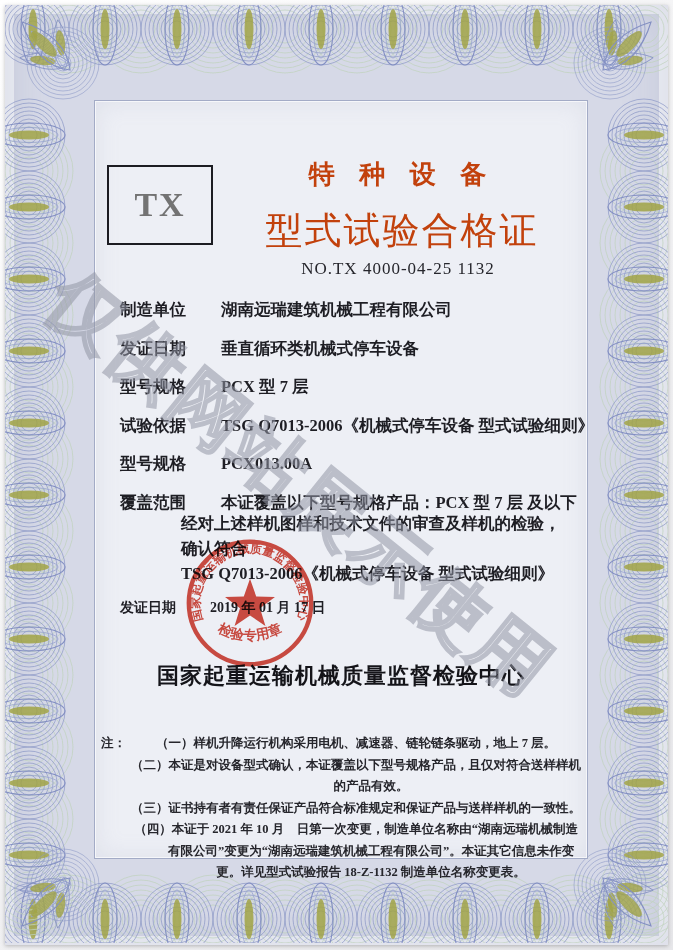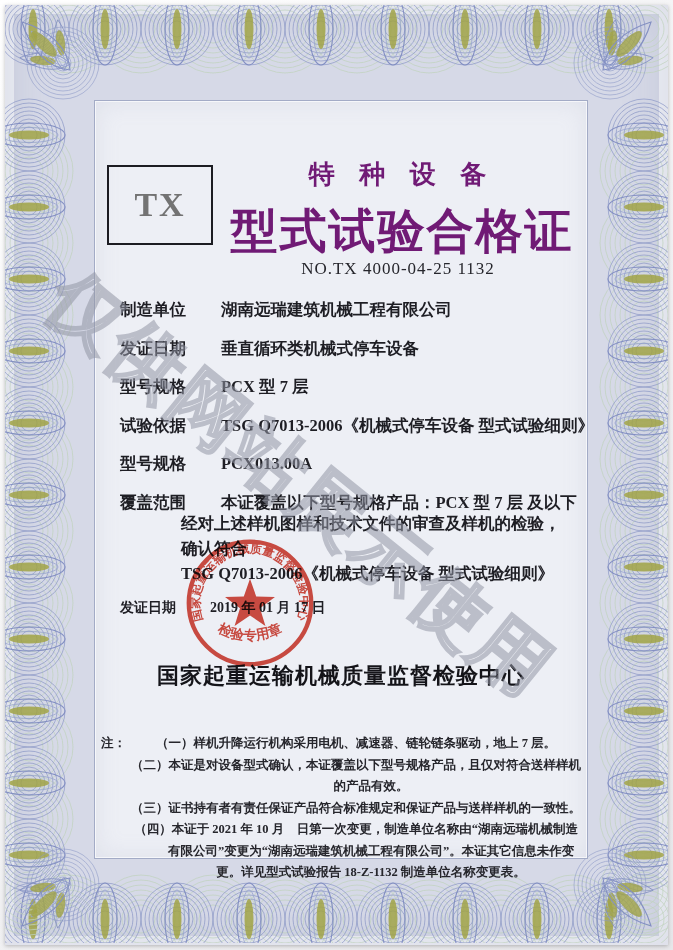--- a/index.html
+++ b/index.html
@@ -22,23 +22,23 @@
     border:1px solid #a3abc6;
     box-shadow:inset 0 0 0 1px rgba(255,255,255,.65), inset 0 0 24px rgba(150,156,185,.18);
     z-index:2;
   }
   .tx-box{
     position:absolute;left:12px;top:64px;width:102px;height:76px;
     border:2px solid #1c1c22;
     display:flex;align-items:center;justify-content:center;
     font-size:34px;font-weight:bold;letter-spacing:2px;color:#737373;
   }
-  .title-block{position:absolute;left:124px;right:2px;top:56px;text-align:center;color:#701a75;}
+  .title-block{position:absolute;left:124px;right:2px;top:56px;text-align:center;color:#c2410c;}
   .cert-category{font-size:26px;font-weight:600;letter-spacing:9px;white-space:nowrap;}
-  .cert-title{font-size:47px;font-weight:700;letter-spacing:2px;margin-top:8px;white-space:nowrap;}
+  .cert-title{font-size:37px;font-weight:400;letter-spacing:2px;margin-top:14px;white-space:nowrap;}
   .cert-number{position:absolute;left:124px;right:10px;top:158px;text-align:center;font-size:17px;letter-spacing:1px;color:#26262c;}
   .fields{position:absolute;left:25px;right:8px;top:190px;font-size:16.5px;font-weight:600;color:#1e1e24;}
   .field-row{display:flex;line-height:38.5px;white-space:nowrap;}
   .field-label{width:70px;flex:0 0 70px;}
   .field-value{margin-left:31px;}
   .confirmation{position:absolute;left:86px;right:12px;top:410px;font-size:16.5px;font-weight:600;line-height:25px;color:#1e1e24;}
   .date-row{position:absolute;left:25px;top:498px;display:flex;font-size:14px;font-weight:600;color:#1e1e24;white-space:nowrap;}
   .date-value{margin-left:20px;}
   .stamp{position:absolute;left:87px;top:434px;width:136px;height:136px;z-index:3;opacity:.9;mix-blend-mode:multiply;}
   .issuer{position:absolute;left:0;right:0;top:560px;text-align:center;font-size:22px;font-weight:700;letter-spacing:1px;color:#141419;}

